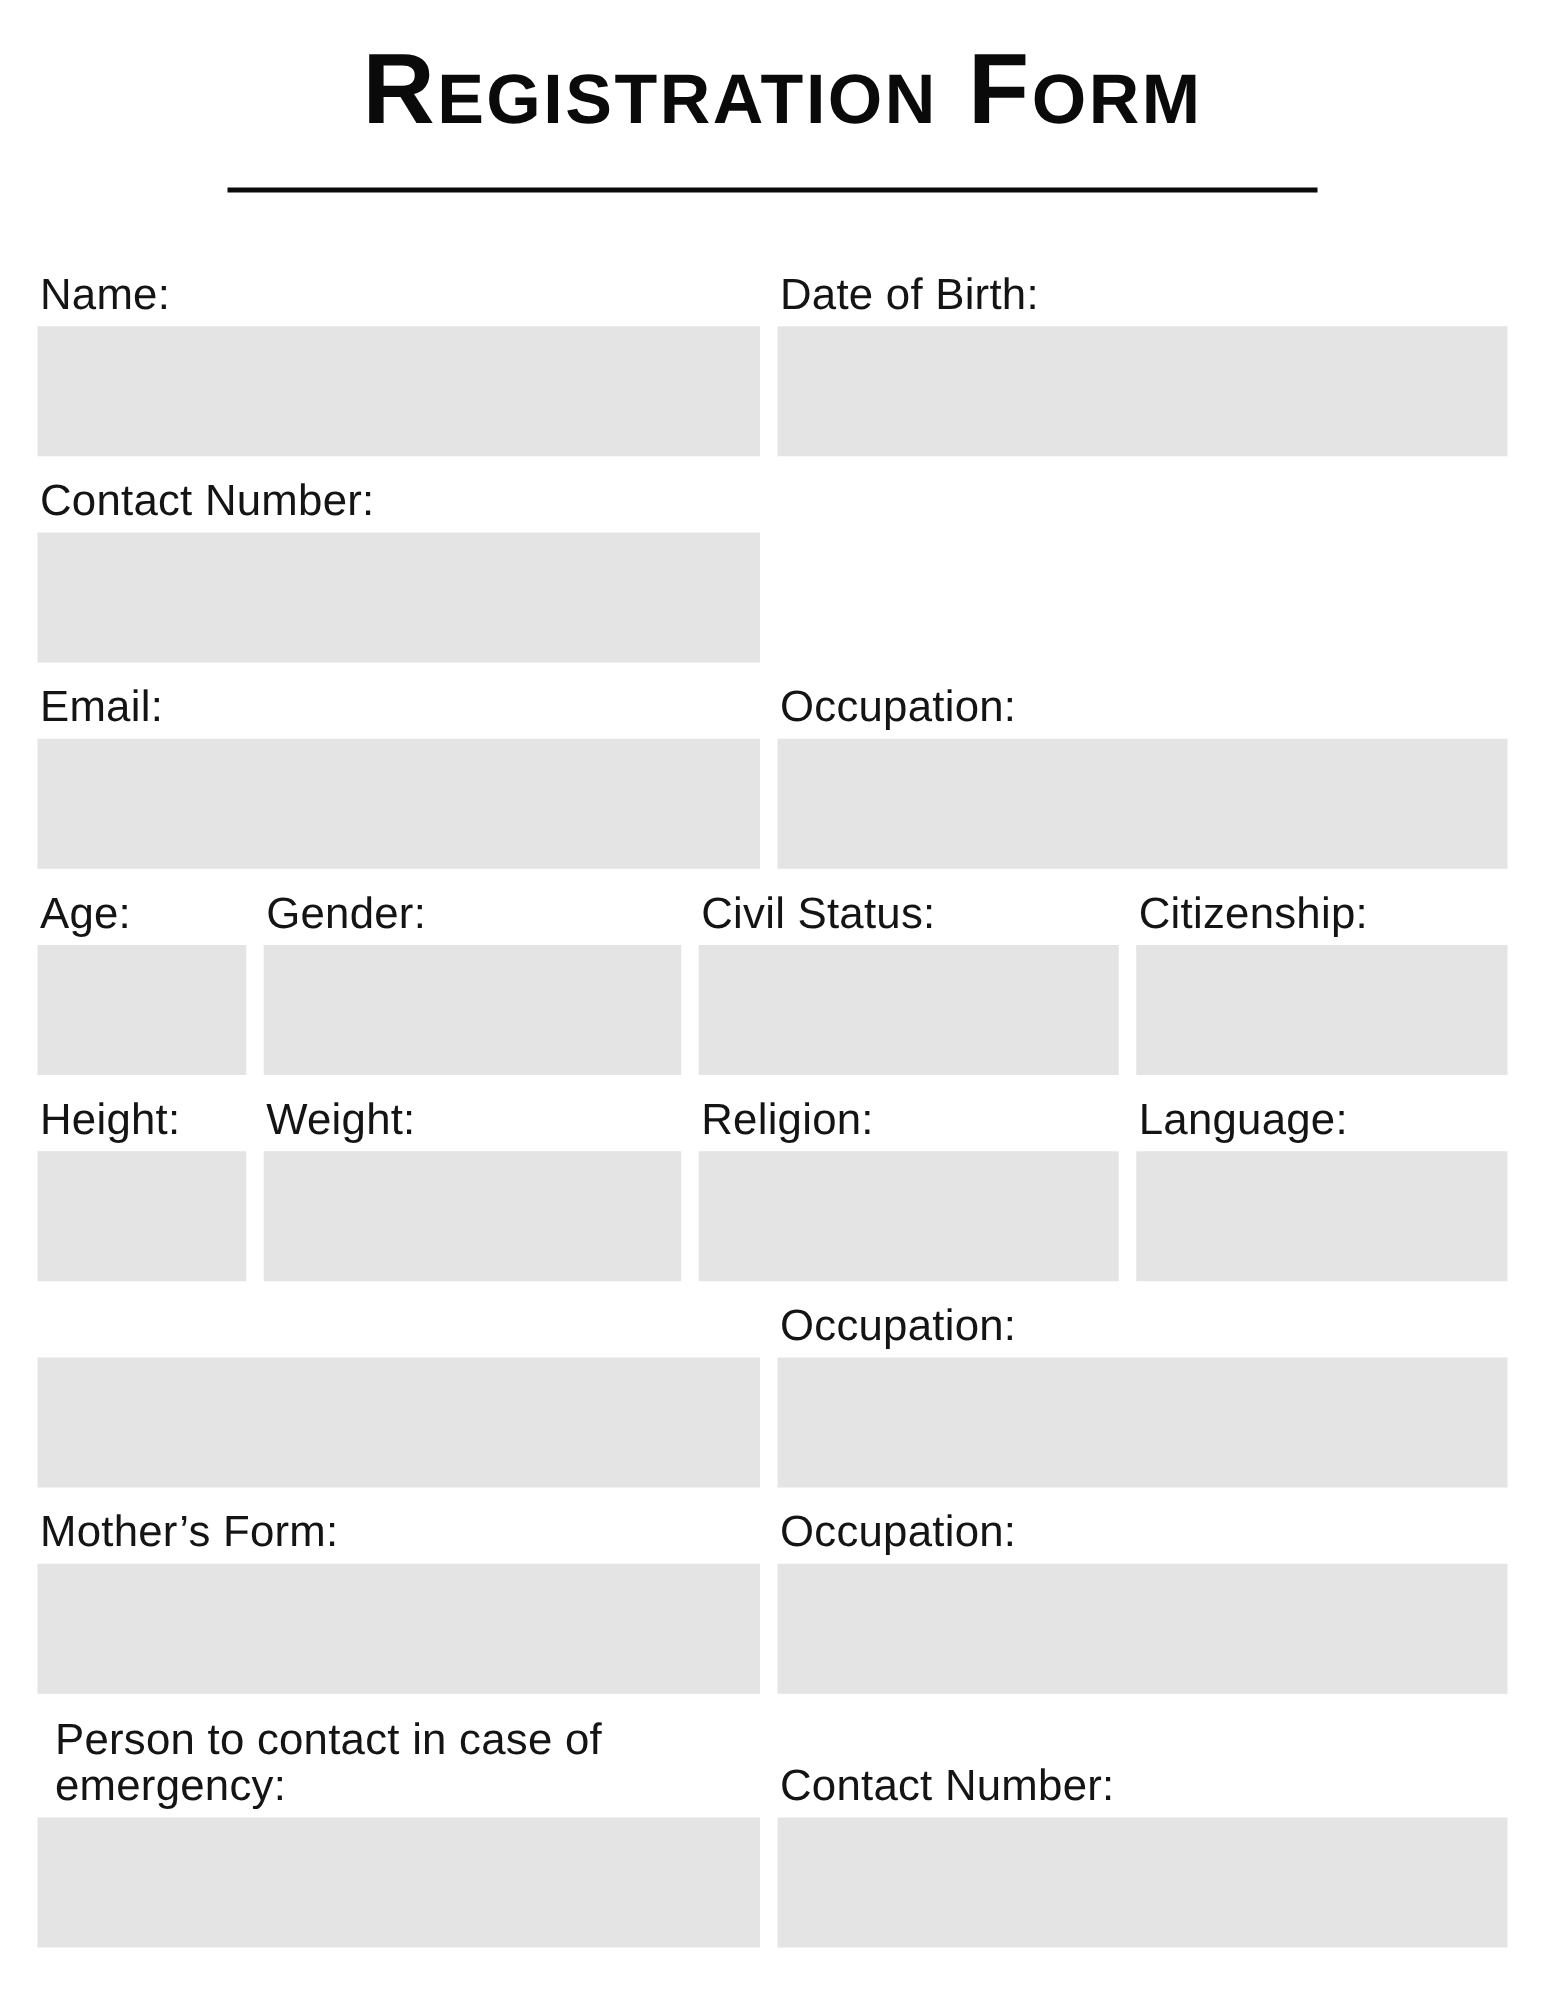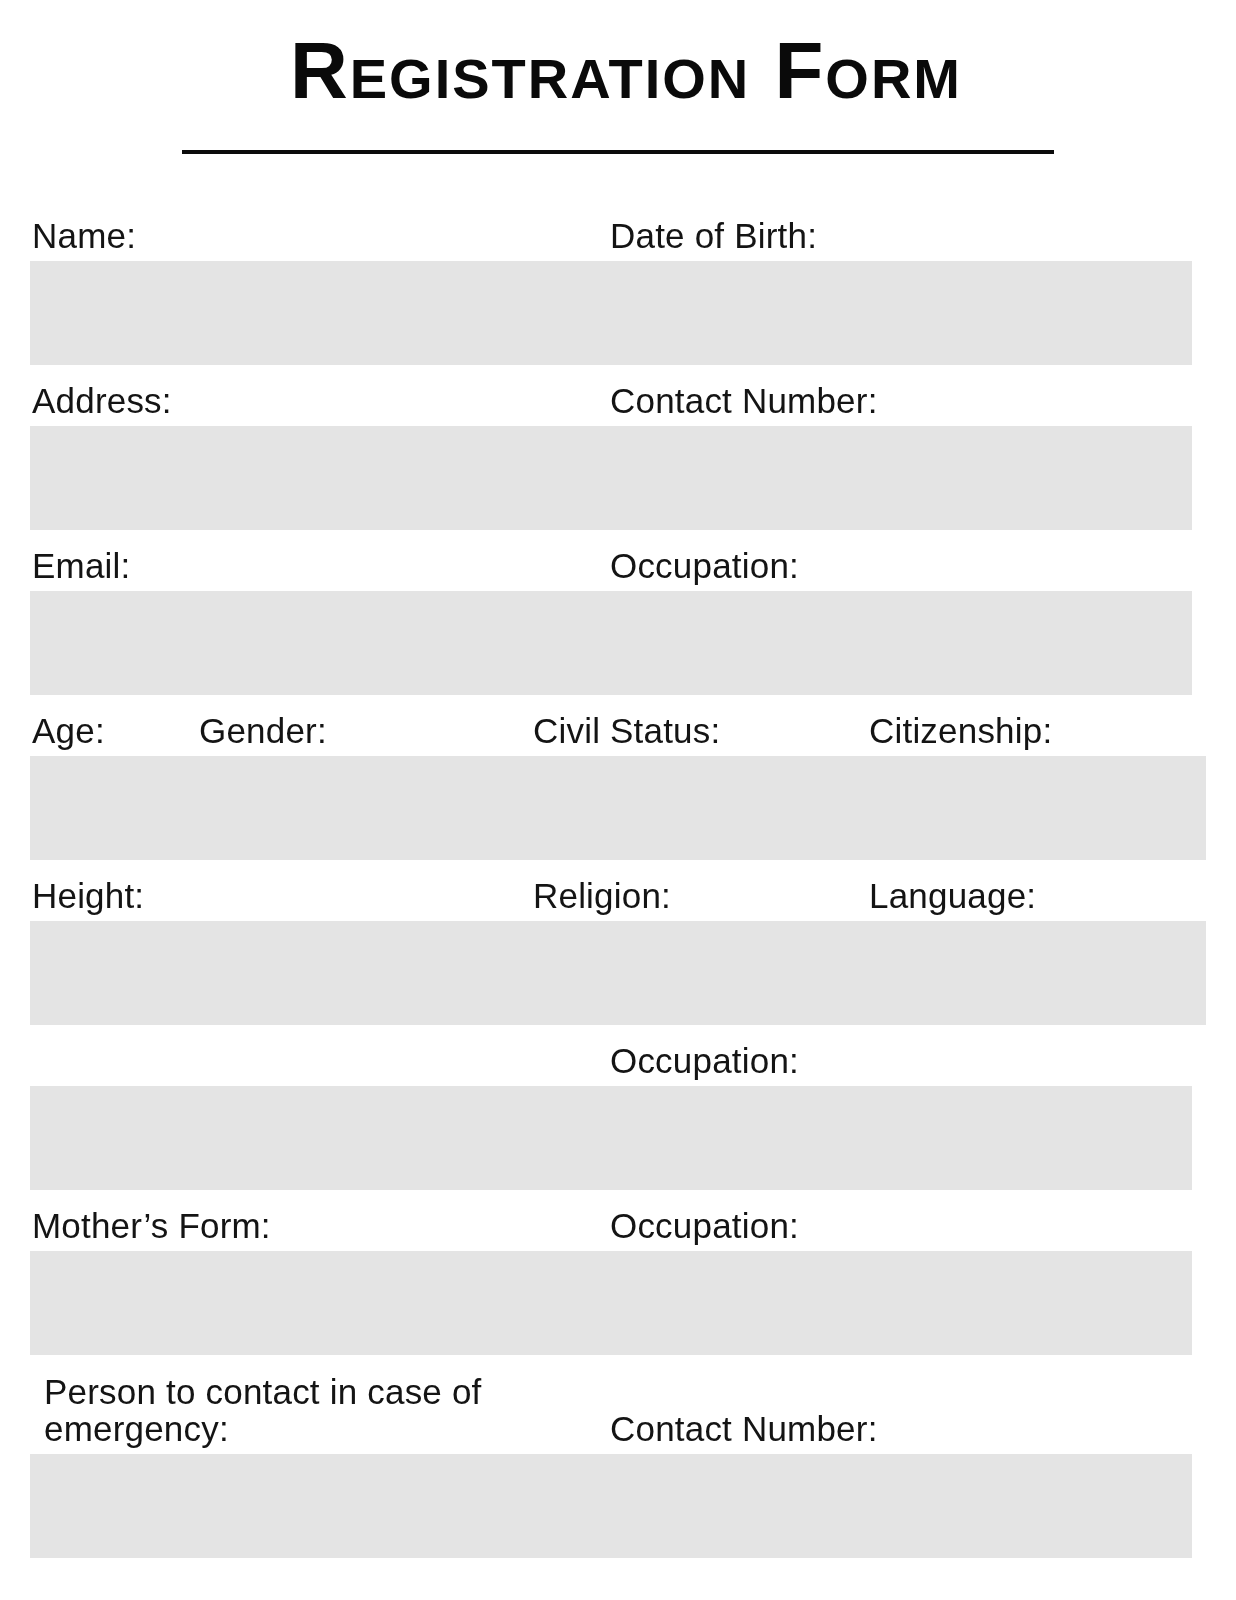--- a/index.html
+++ b/index.html
@@ -35,20 +35,21 @@
     margin: 30px auto 0 auto;
   }
 
   
   .form {
     margin-top: 64px;
     padding: 0 30px;
   }
   .row {
     display: grid;
+    column-gap: 14px;
     margin-bottom: 18px;
   }
   .row.cols-2 { grid-template-columns: 578px 584px; }
   .row.cols-4 { grid-template-columns: 167px 334px 336px 1fr; }
 
   .field {
     display: flex;
     flex-direction: column;
     justify-content: flex-end;
   }
@@ -83,24 +84,20 @@
       <div class="input-box"></div>
     </div>
     <div class="field">
       <div class="label">Date of Birth:</div>
       <div class="input-box"></div>
     </div>
   </div>
 
   <div class="row cols-2">
     <div class="field">
-      <div class="label">Address:</div>
-      <div class="input-box"></div>
-    </div>
-    <div class="field">
       <div class="label">Contact Number:</div>
       <div class="input-box"></div>
     </div>
   </div>
 
   <div class="row cols-2">
     <div class="field">
       <div class="label">Email:</div>
       <div class="input-box"></div>
     </div>
@@ -128,20 +125,21 @@
       <div class="input-box"></div>
     </div>
   </div>
 
   <div class="row cols-4">
     <div class="field">
       <div class="label">Height:</div>
       <div class="input-box"></div>
     </div>
     <div class="field">
+      <div class="label">Weight:</div>
       <div class="input-box"></div>
     </div>
     <div class="field">
       <div class="label">Religion:</div>
       <div class="input-box"></div>
     </div>
     <div class="field">
       <div class="label">Language:</div>
       <div class="input-box"></div>
     </div>

